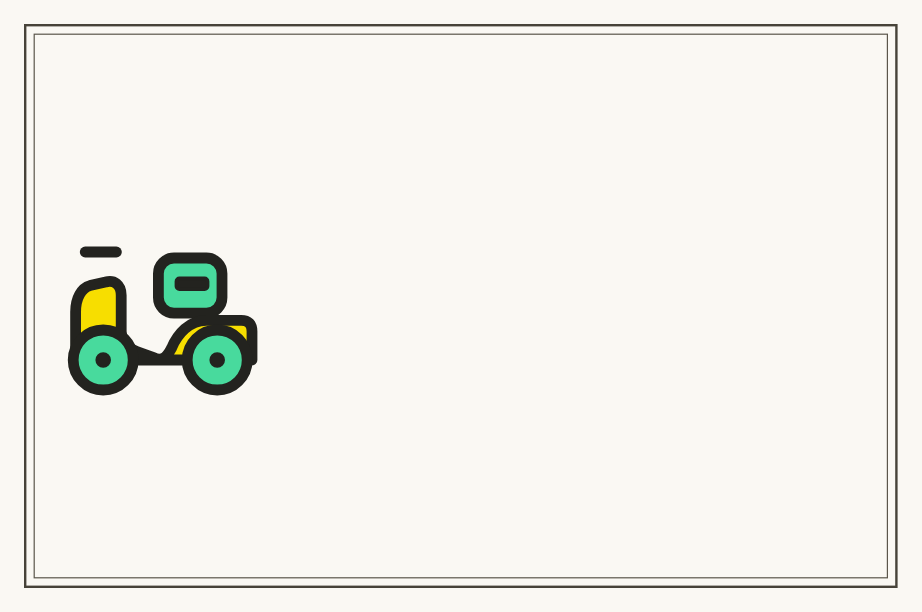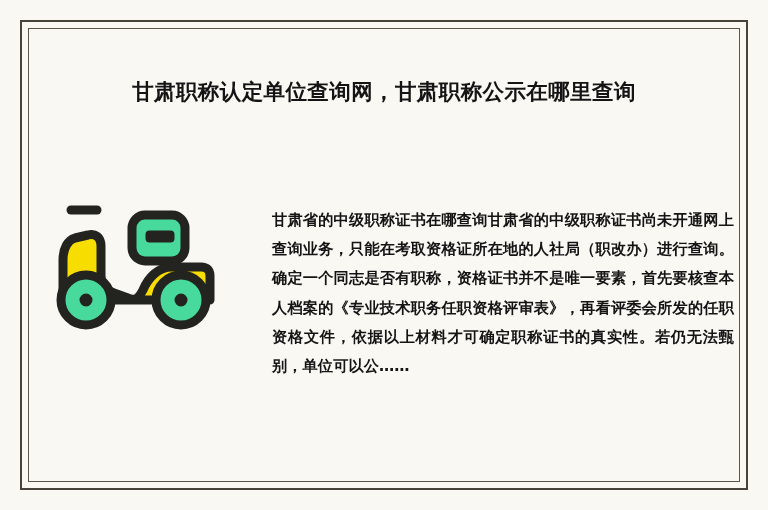--- a/index.html
+++ b/index.html
@@ -89,21 +89,20 @@
   }
 </style>
 </head>
 <body>
 
 <div class="canvas">
 
   <div class="frame-outer"></div>
   <div class="frame-inner"></div>
 
-  <div class="title">甘肃职称认定单位查询网，甘肃职称公示在哪里查询</div>
 
   <div class="illustration">
     <svg viewBox="0 0 182 134" xmlns="http://www.w3.org/2000/svg">
       <g stroke="#23231f" stroke-linecap="round" stroke-linejoin="round">
 
         <line x1="23" y1="12" x2="49" y2="12" stroke-width="9"></line>
 
         <rect x="84" y="17" width="53" height="46" rx="13" ry="13" fill="#48da9d" stroke-width="9"></rect>
         <rect x="99" y="34" width="26" height="9" rx="2.5" ry="2.5" fill="#23231f" stroke-width="3"></rect>
 
@@ -125,15 +124,14 @@
         <circle cx="38" cy="102" r="25" fill="#48da9d" stroke-width="9"></circle>
         <circle cx="38" cy="102" r="5.5" fill="#23231f" stroke-width="2"></circle>
 
         <circle cx="133" cy="102" r="25" fill="#48da9d" stroke-width="9"></circle>
         <circle cx="133" cy="102" r="5.5" fill="#23231f" stroke-width="2"></circle>
 
       </g>
     </svg>
   </div>
 
-  <div class="body-copy">甘肃省的中级职称证书在哪查询甘肃省的中级职称证书尚未开通网上查询业务，只能在考取资格证所在地的人社局（职改办）进行查询。确定一个同志是否有职称，资格证书并不是唯一要素，首先要核查本人档案的《专业技术职务任职资格评审表》，再看评委会所发的任职资格文件，依据以上材料才可确定职称证书的真实性。若仍无法甄别，单位可以公……</div>
 
 </div>
 
 </body></html>

